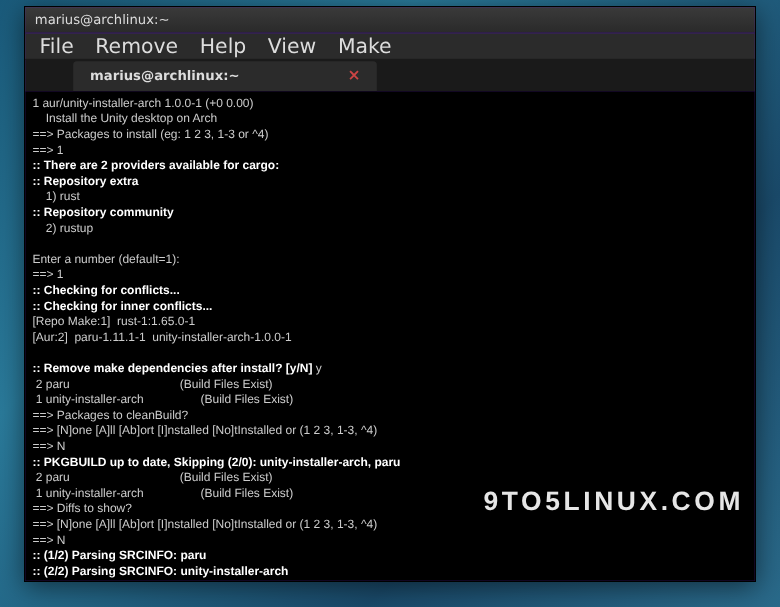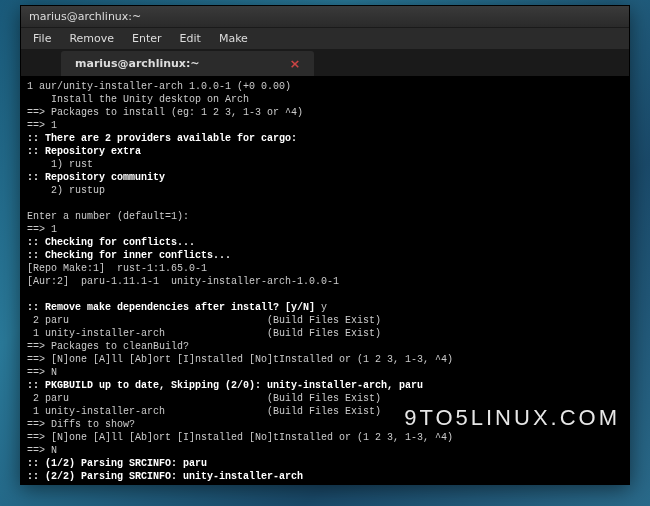--- a/index.html
+++ b/index.html
@@ -40,21 +40,21 @@
     height: 22px;
     background: #2b2b2b;
     display: flex;
     align-items: center;
     padding: 0 4px;
     gap: 2px;
     border-bottom: 1px solid #1a1a1a;
   }
   .menu-item {
     color: #ddd;
-    font-size: 11px;
+    font-size: 17px;
     padding: 2px 8px;
     cursor: pointer;
   }
   .tabbar {
     height: 26px;
     background: #1a1a1a;
     display: flex;
     align-items: center;
     padding-left: 40px;
   }
@@ -72,55 +72,55 @@
   .tab-close {
     color: #cc4444;
     font-size: 13px;
     cursor: pointer;
     font-weight: bold;
   }
   .terminal {
     flex: 1;
     background: #000;
     padding: 4px 6px;
-    font-family: Liberation Mono, monospace;
+    font-family: Liberation Sans, sans-serif;
     font-size: 10px;
     line-height: 13px;
     color: #cccccc;
     overflow: hidden;
     white-space: pre;
   }
   .bold { font-weight: bold; color: #fff; }
   .watermark {
     position: absolute;
     right: 30px;
     bottom: 75px;
     font-family: "Arial Black", sans-serif;
     font-size: 22px;
-    font-weight: 400;
+    font-weight: 700;
     letter-spacing: 3px;
     color: #fff;
     text-shadow: 1px 1px 0 #000, -1px -1px 0 #000, 1px -1px 0 #000, -1px 1px 0 #000;
     opacity: 0.9;
   }
 </style>
 </head>
 <body>
 
 <div class="window">
 
   <div class="titlebar">
     <span class="titlebar-title">marius@archlinux:~</span>
   </div>
 
   <div class="menubar">
     <span class="menu-item">File</span>
     <span class="menu-item">Remove</span>
-    <span class="menu-item">Enter</span>
-    <span class="menu-item">Edit</span>
+    <span class="menu-item">Help</span>
+    <span class="menu-item">View</span>
     <span class="menu-item">Make</span>
   </div>
 
   <div class="tabbar">
     <div class="tab">
       <span>marius@archlinux:~</span>
       <span class="tab-close">×</span>
     </div>
   </div>
 

